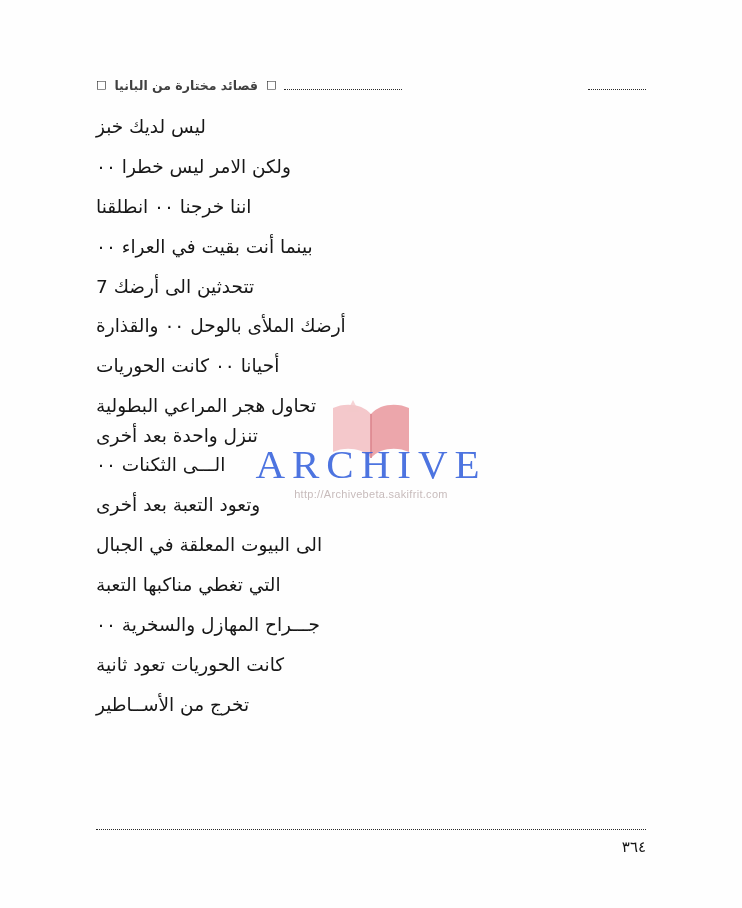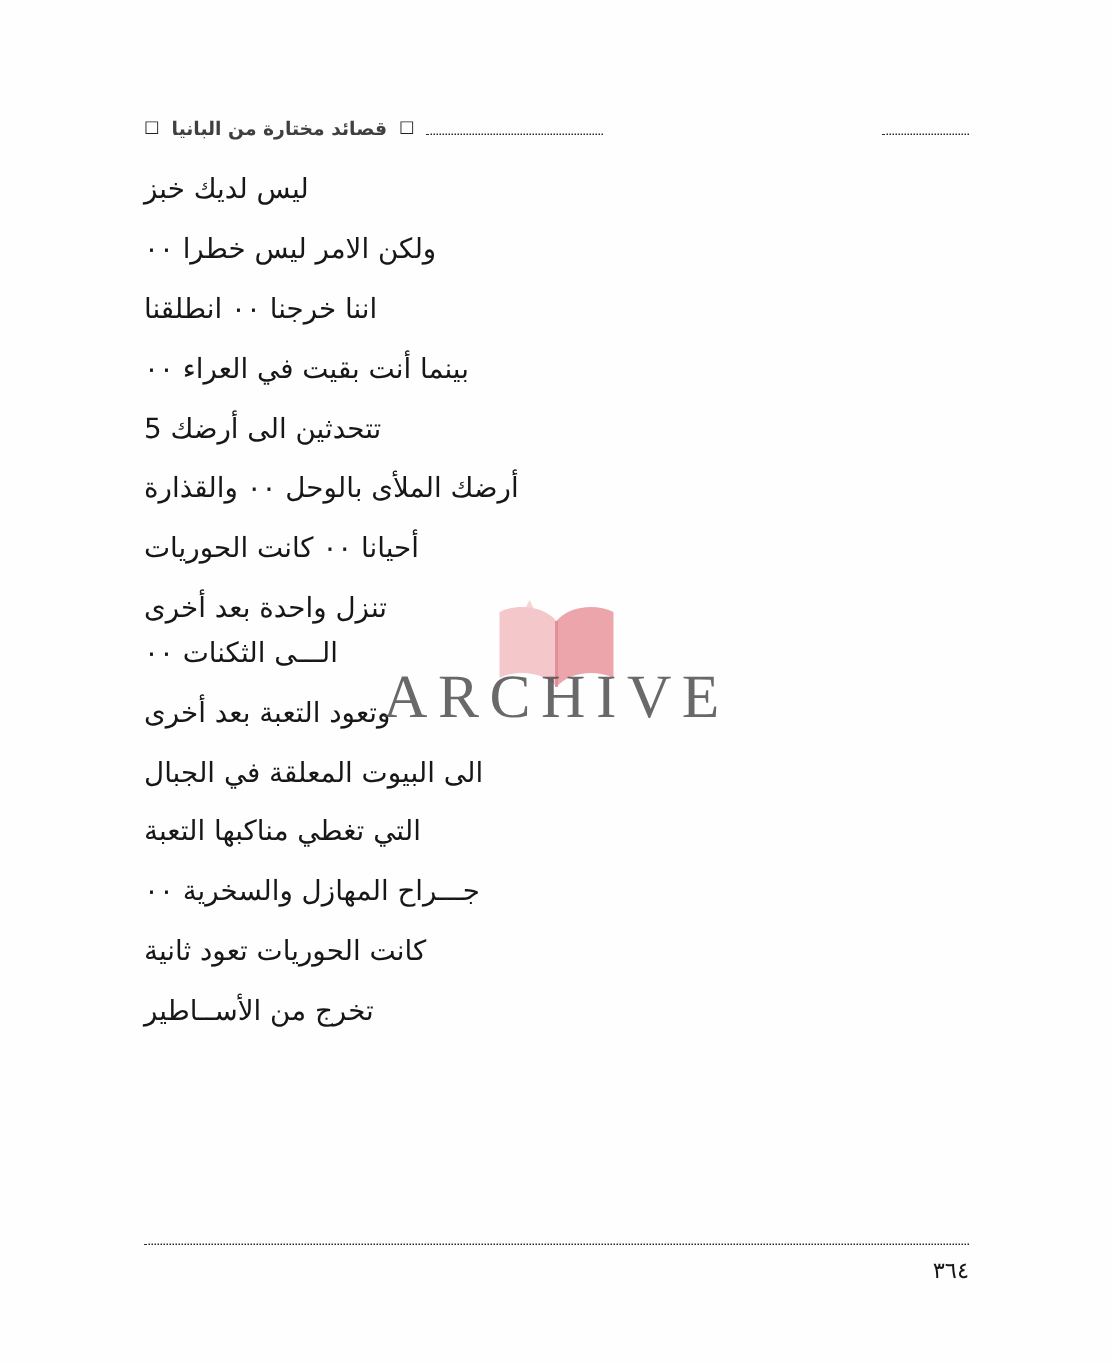--- a/index.html
+++ b/index.html
@@ -111,21 +111,21 @@
   }
   .wm-text {
     position: absolute;
     top: 40px;
     left: 0;
     width: 100%;
     text-align: center;
     font-family: "Liberation Serif", serif;
     font-size: 41px;
     letter-spacing: 7px;
-    color: #404040;
+    color: #1d4ed8;
     opacity: 0.85;
   }
   .wm-url {
     position: absolute;
     top: 88px;
     left: 0;
     width: 100%;
     text-align: center;
     font-family: "Liberation Sans", sans-serif;
     font-size: 11px;
@@ -164,39 +164,41 @@
     <span class="hdr-dots-long"></span>
     <span class="hdr-spacer"></span>
     <span class="hdr-dots-short"></span>
   </div>
 
   <div class="poem">
     <p class="line">ليس لديك خبز</p>
     <p class="line">ولكن الامر ليس خطرا ٠٠</p>
     <p class="line">اننا خرجنا ٠٠ انطلقنا</p>
     <p class="line">بينما أنت بقيت في العراء ٠٠</p>
-    <p class="line">تتحدثين الى أرضك 5</p>
+    <p class="line">تتحدثين الى أرضك 7</p>
     <p class="line">أرضك الملأى بالوحل ٠٠ والقذارة</p>
     <p class="line">أحيانا ٠٠ كانت الحوريات</p>
+    <p class="line tight">تحاول هجر المراعي البطولية</p>
     <p class="line tight">تنزل واحدة بعد أخرى</p>
     <p class="line">الـــى الثكنات ٠٠</p>
     <p class="line">وتعود التعبة بعد أخرى</p>
     <p class="line">الى البيوت المعلقة في الجبال</p>
     <p class="line">التي تغطي مناكبها التعبة</p>
     <p class="line">جـــراح المهازل والسخرية ٠٠</p>
     <p class="line">كانت الحوريات تعود ثانية</p>
     <p class="line">تخرج من الأســاطير</p>
   </div>
 
   <div class="watermark">
     <svg class="wm-book" viewBox="0 0 96 62" aria-hidden="true">
       <path d="M48 14 C40 4, 22 2, 10 8 L10 52 C22 46, 40 48, 48 58 Z" fill="#f1b9bd" opacity="0.85"></path>
       <path d="M48 14 C56 4, 74 2, 86 8 L86 52 C74 46, 56 48, 48 58 Z" fill="#e68d94" opacity="0.85"></path>
       <path d="M48 14 L48 58" stroke="#d97c84" stroke-width="2" fill="none" opacity="0.8"></path>
       <path d="M30 0 L36 12 L24 12 Z" fill="#f3c4c7" opacity="0.8"></path>
     </svg>
     <div class="wm-text">ARCHIVE</div>
+    <div class="wm-url">http://Archivebeta.sakifrit.com</div>
   </div>
 
   <div class="footer-rule"></div>
   <div class="page-number">٣٦٤</div>
 
 </div>
 
 </body></html>

